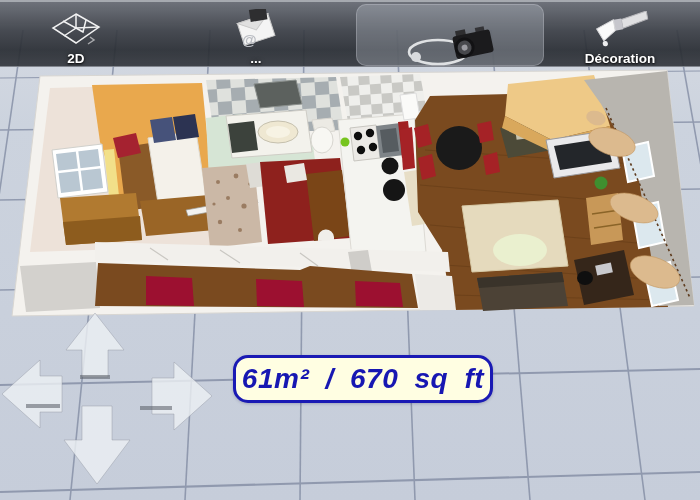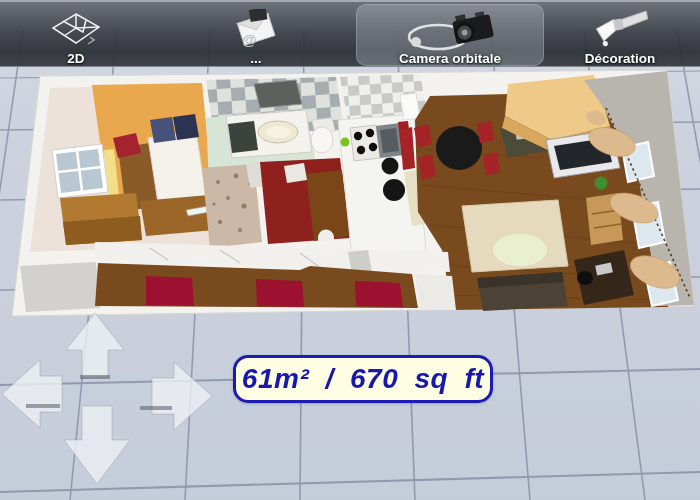--- a/index.html
+++ b/index.html
@@ -290,21 +290,20 @@
         <ellipse cx="36" cy="26" rx="29" ry="12" fill="none" stroke="#eceef0" stroke-width="2.6" opacity="0.9"></ellipse>
         <circle cx="14" cy="31" r="5" fill="#d8dadd"></circle>
         <g transform="rotate(-12 70 18)">
           <rect x="56" y="2" width="10" height="7" fill="#2e2e30"></rect>
           <rect x="76" y="3" width="9" height="6" fill="#333336"></rect>
           <rect x="52" y="7" width="38" height="23" rx="3" fill="#1b1b1d"></rect>
           <circle cx="62" cy="20" r="8.5" fill="#47484c" stroke="#121214" stroke-width="3"></circle>
           <circle cx="62" cy="20" r="3" fill="#9a9aa0"></circle>
         </g>
       </svg>
-      <span class="tblabel">Camera orbitale</span>
     </button>
 
     <button class="tb" style="left:558px;width:124px;">
       <svg class="tbicon" width="62" height="40" viewBox="0 0 62 40">
         <g transform="rotate(-10 30 18)">
           <polygon points="34,9 60,5 60,13 34,18" fill="#e0e0e2" stroke="#b8b8bc"></polygon>
           <rect x="26" y="8" width="8" height="11" fill="#c6c6cc"></rect>
           <polygon points="8,14 26,8 26,19 13,27" fill="#fafafa" stroke="#d8d8da"></polygon>
           <circle cx="14" cy="30" r="2.6" fill="#ededef"></circle>
         </g>

